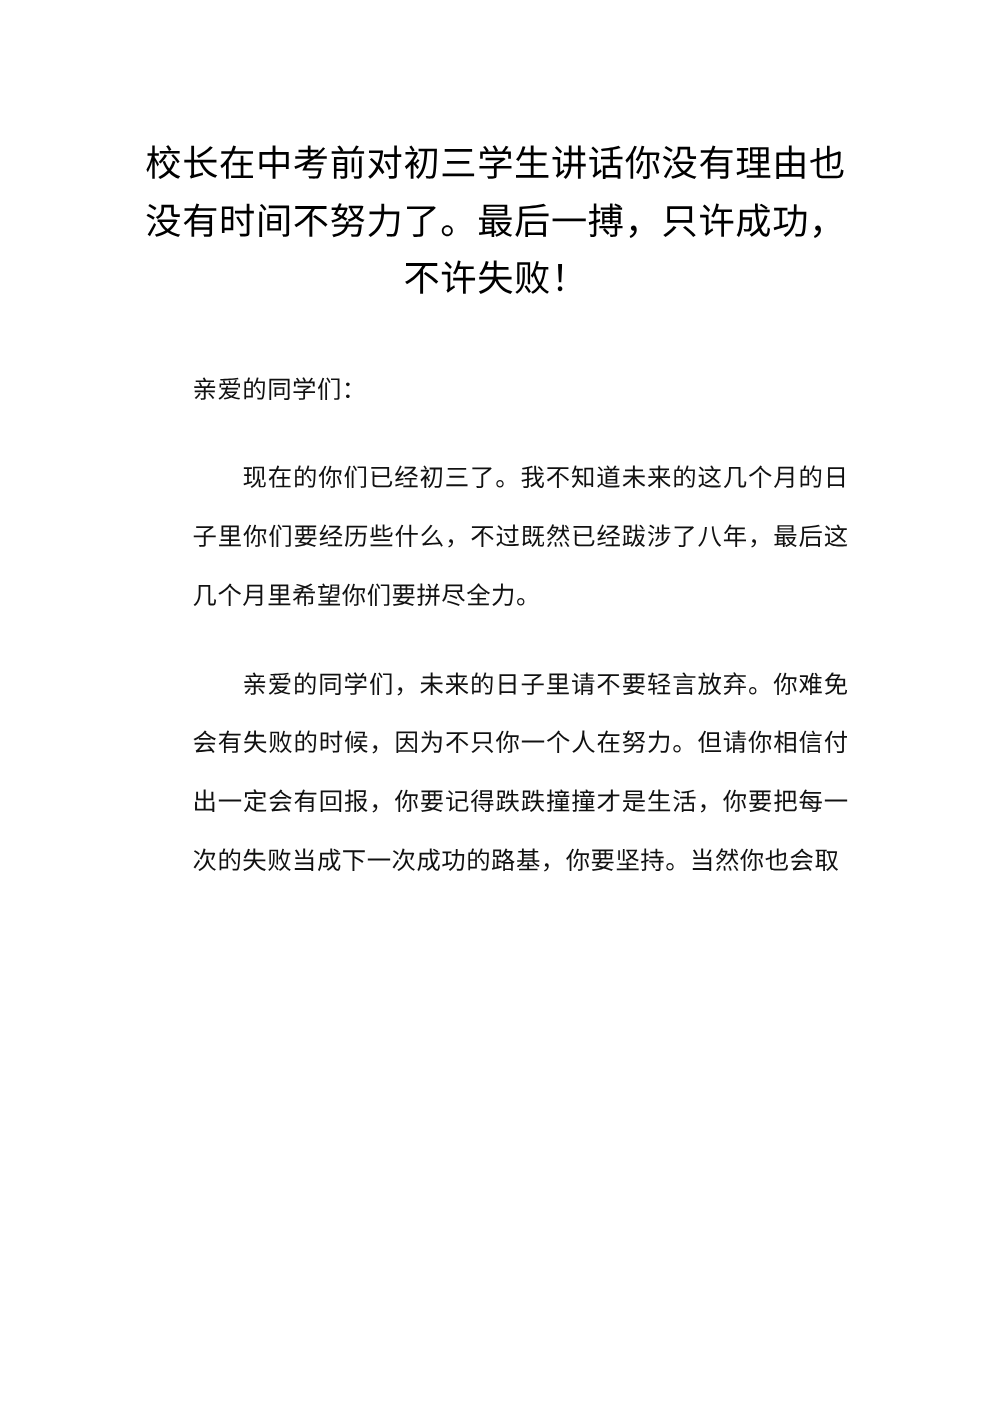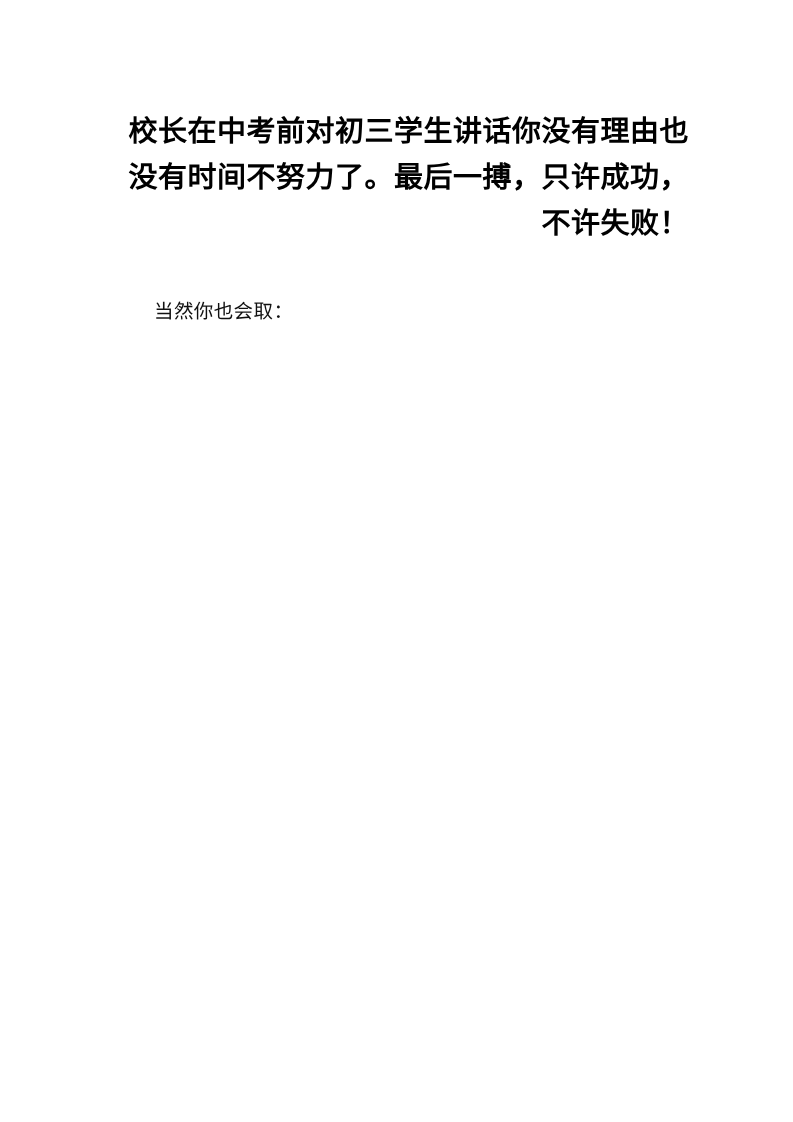--- a/index.html
+++ b/index.html
@@ -18,22 +18,22 @@
     position: relative;
     width: 793px;
     height: 1122px;
     box-sizing: border-box;
     padding: 108px 104px 80px 104px;
     background: #ffffff;
   }
   .doc-title {
     font-size: 29px;
     line-height: 46px;
-    font-weight: bold;
-    text-align: right;
+    font-weight: normal;
+    text-align: center;
     letter-spacing: 0.5px;
     margin: 0 0 22px 0;
     color: #000000;
   }
   .body-block {
     margin-top: 42px;
   }
   p.para {
     font-size: 19.5px;
     line-height: 47px;
@@ -50,15 +50,17 @@
   p.para:last-child {
     margin-bottom: 0;
   }
 </style>
 </head>
 <body>
 
 <div class="page">
   <h1 class="doc-title">校长在中考前对初三学生讲话你没有理由也没有时间不努力了。最后一搏，只许成功，不许失败！</h1>
   <div class="body-block">
-    <p class="para">当然你也会取：</p>
+    <p class="para">亲爱的同学们：</p>
+    <p class="para indent">现在的你们已经初三了。我不知道未来的这几个月的日子里你们要经历些什么，不过既然已经跋涉了八年，最后这几个月里希望你们要拼尽全力。</p>
+    <p class="para indent">亲爱的同学们，未来的日子里请不要轻言放弃。你难免会有失败的时候，因为不只你一个人在努力。但请你相信付出一定会有回报，你要记得跌跌撞撞才是生活，你要把每一次的失败当成下一次成功的路基，你要坚持。当然你也会取</p>
   </div>
 </div>
 
 </body></html>

